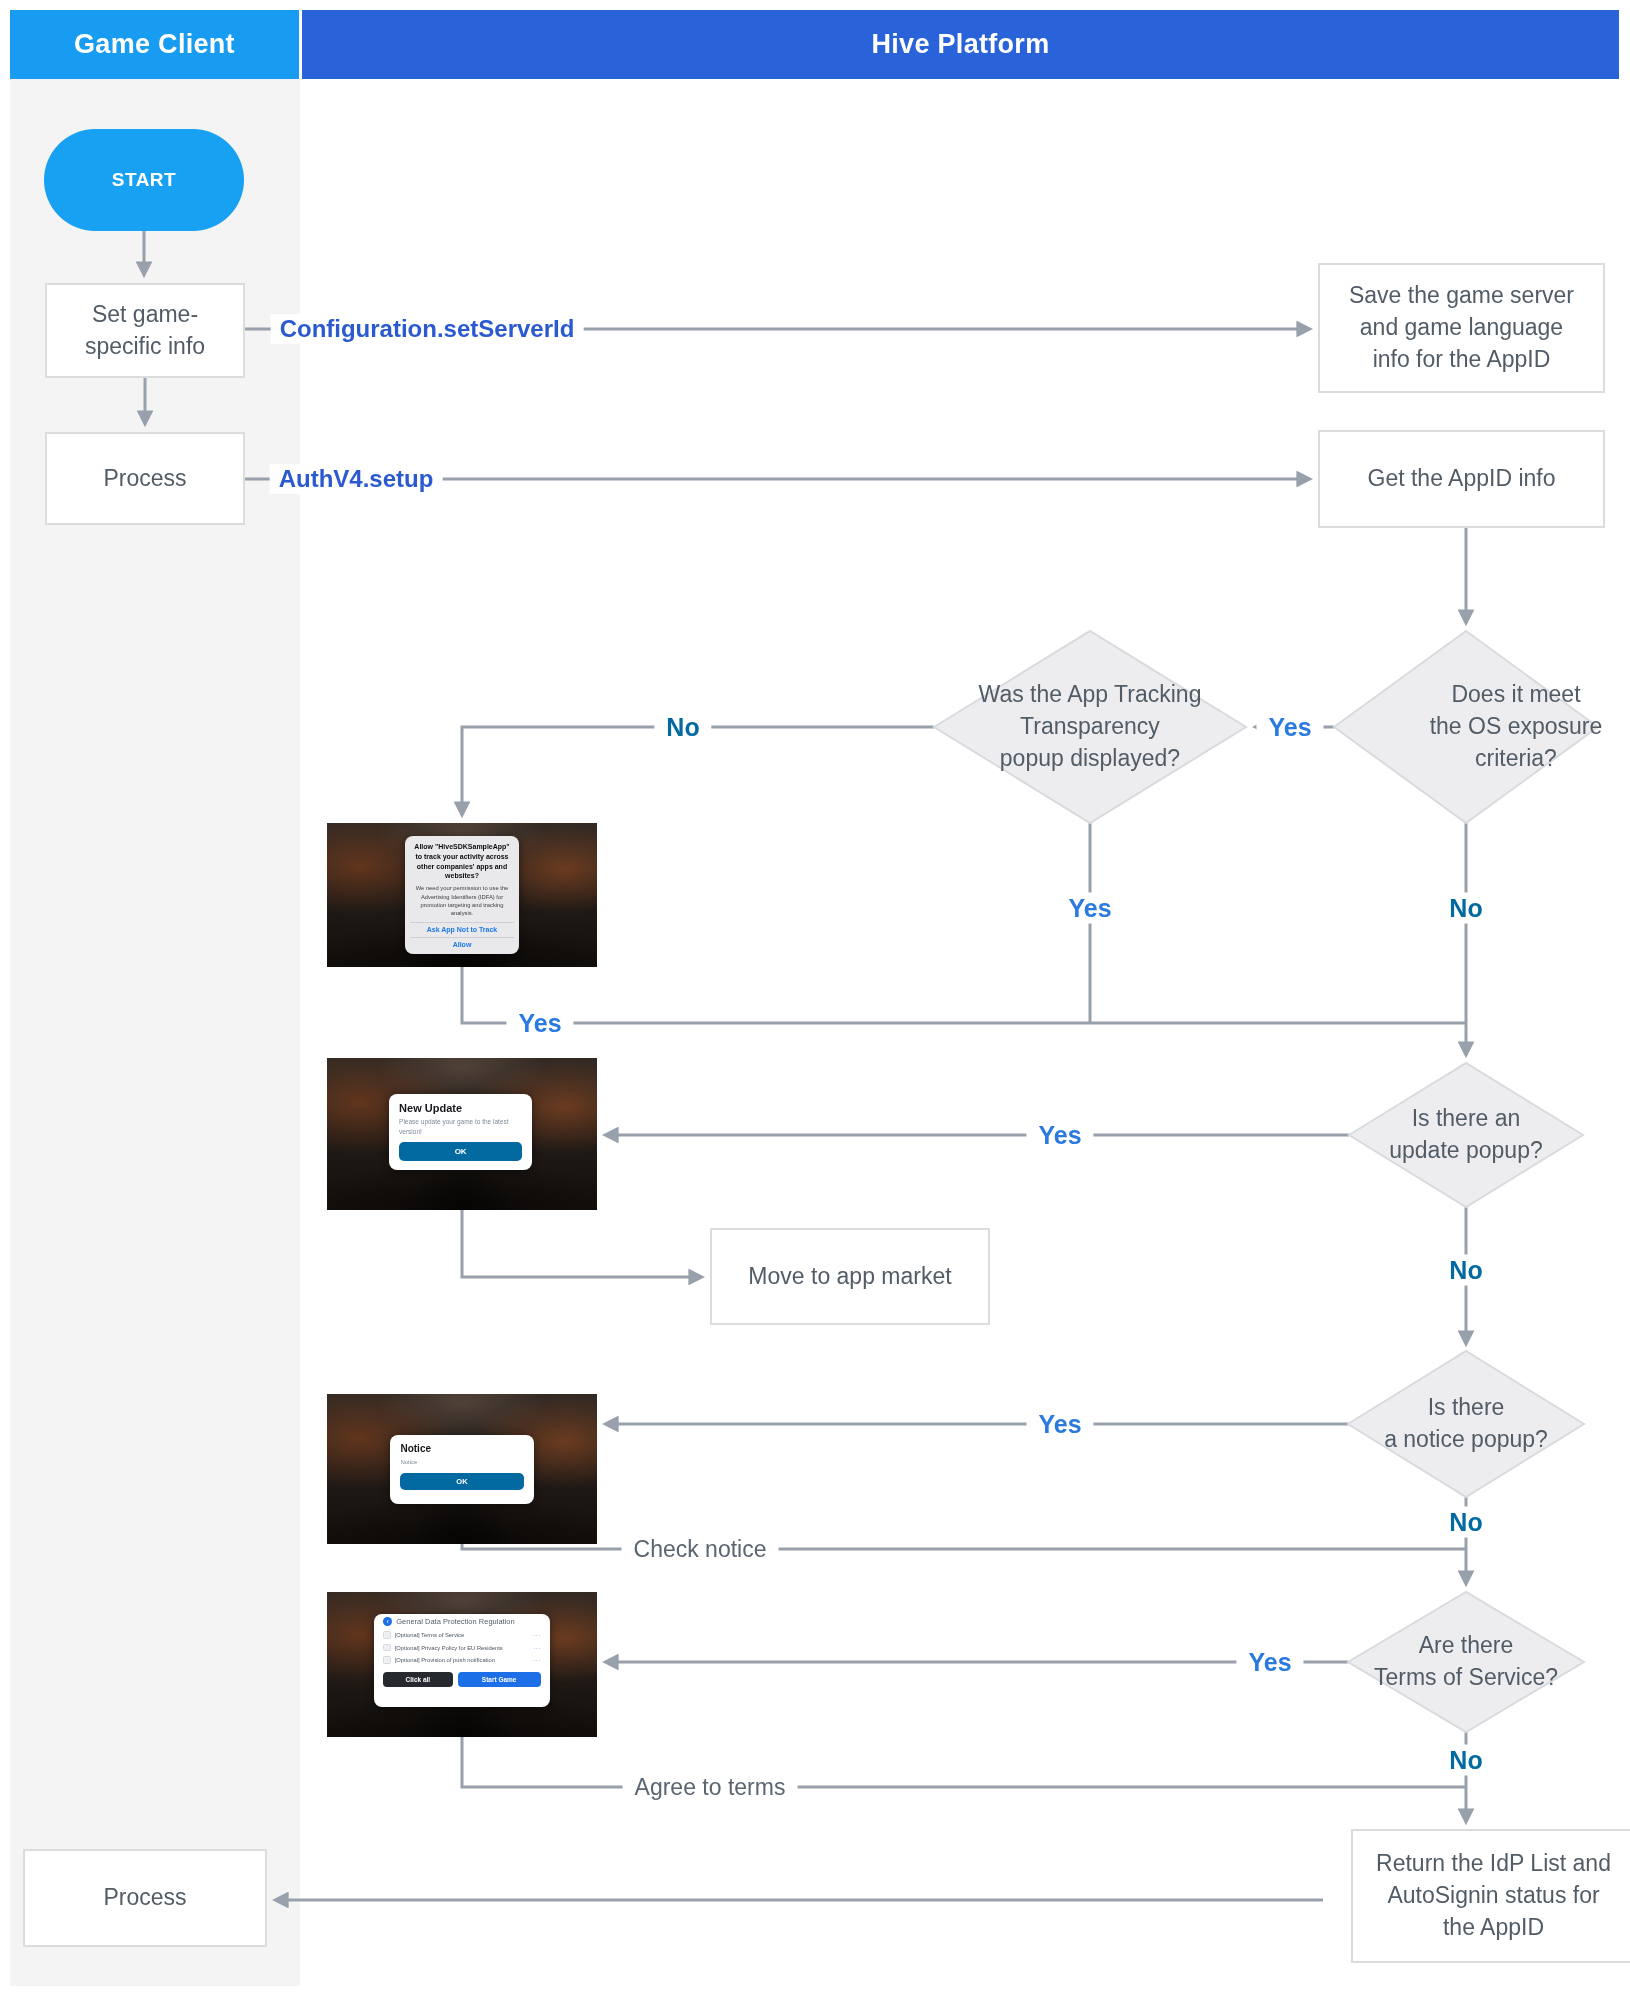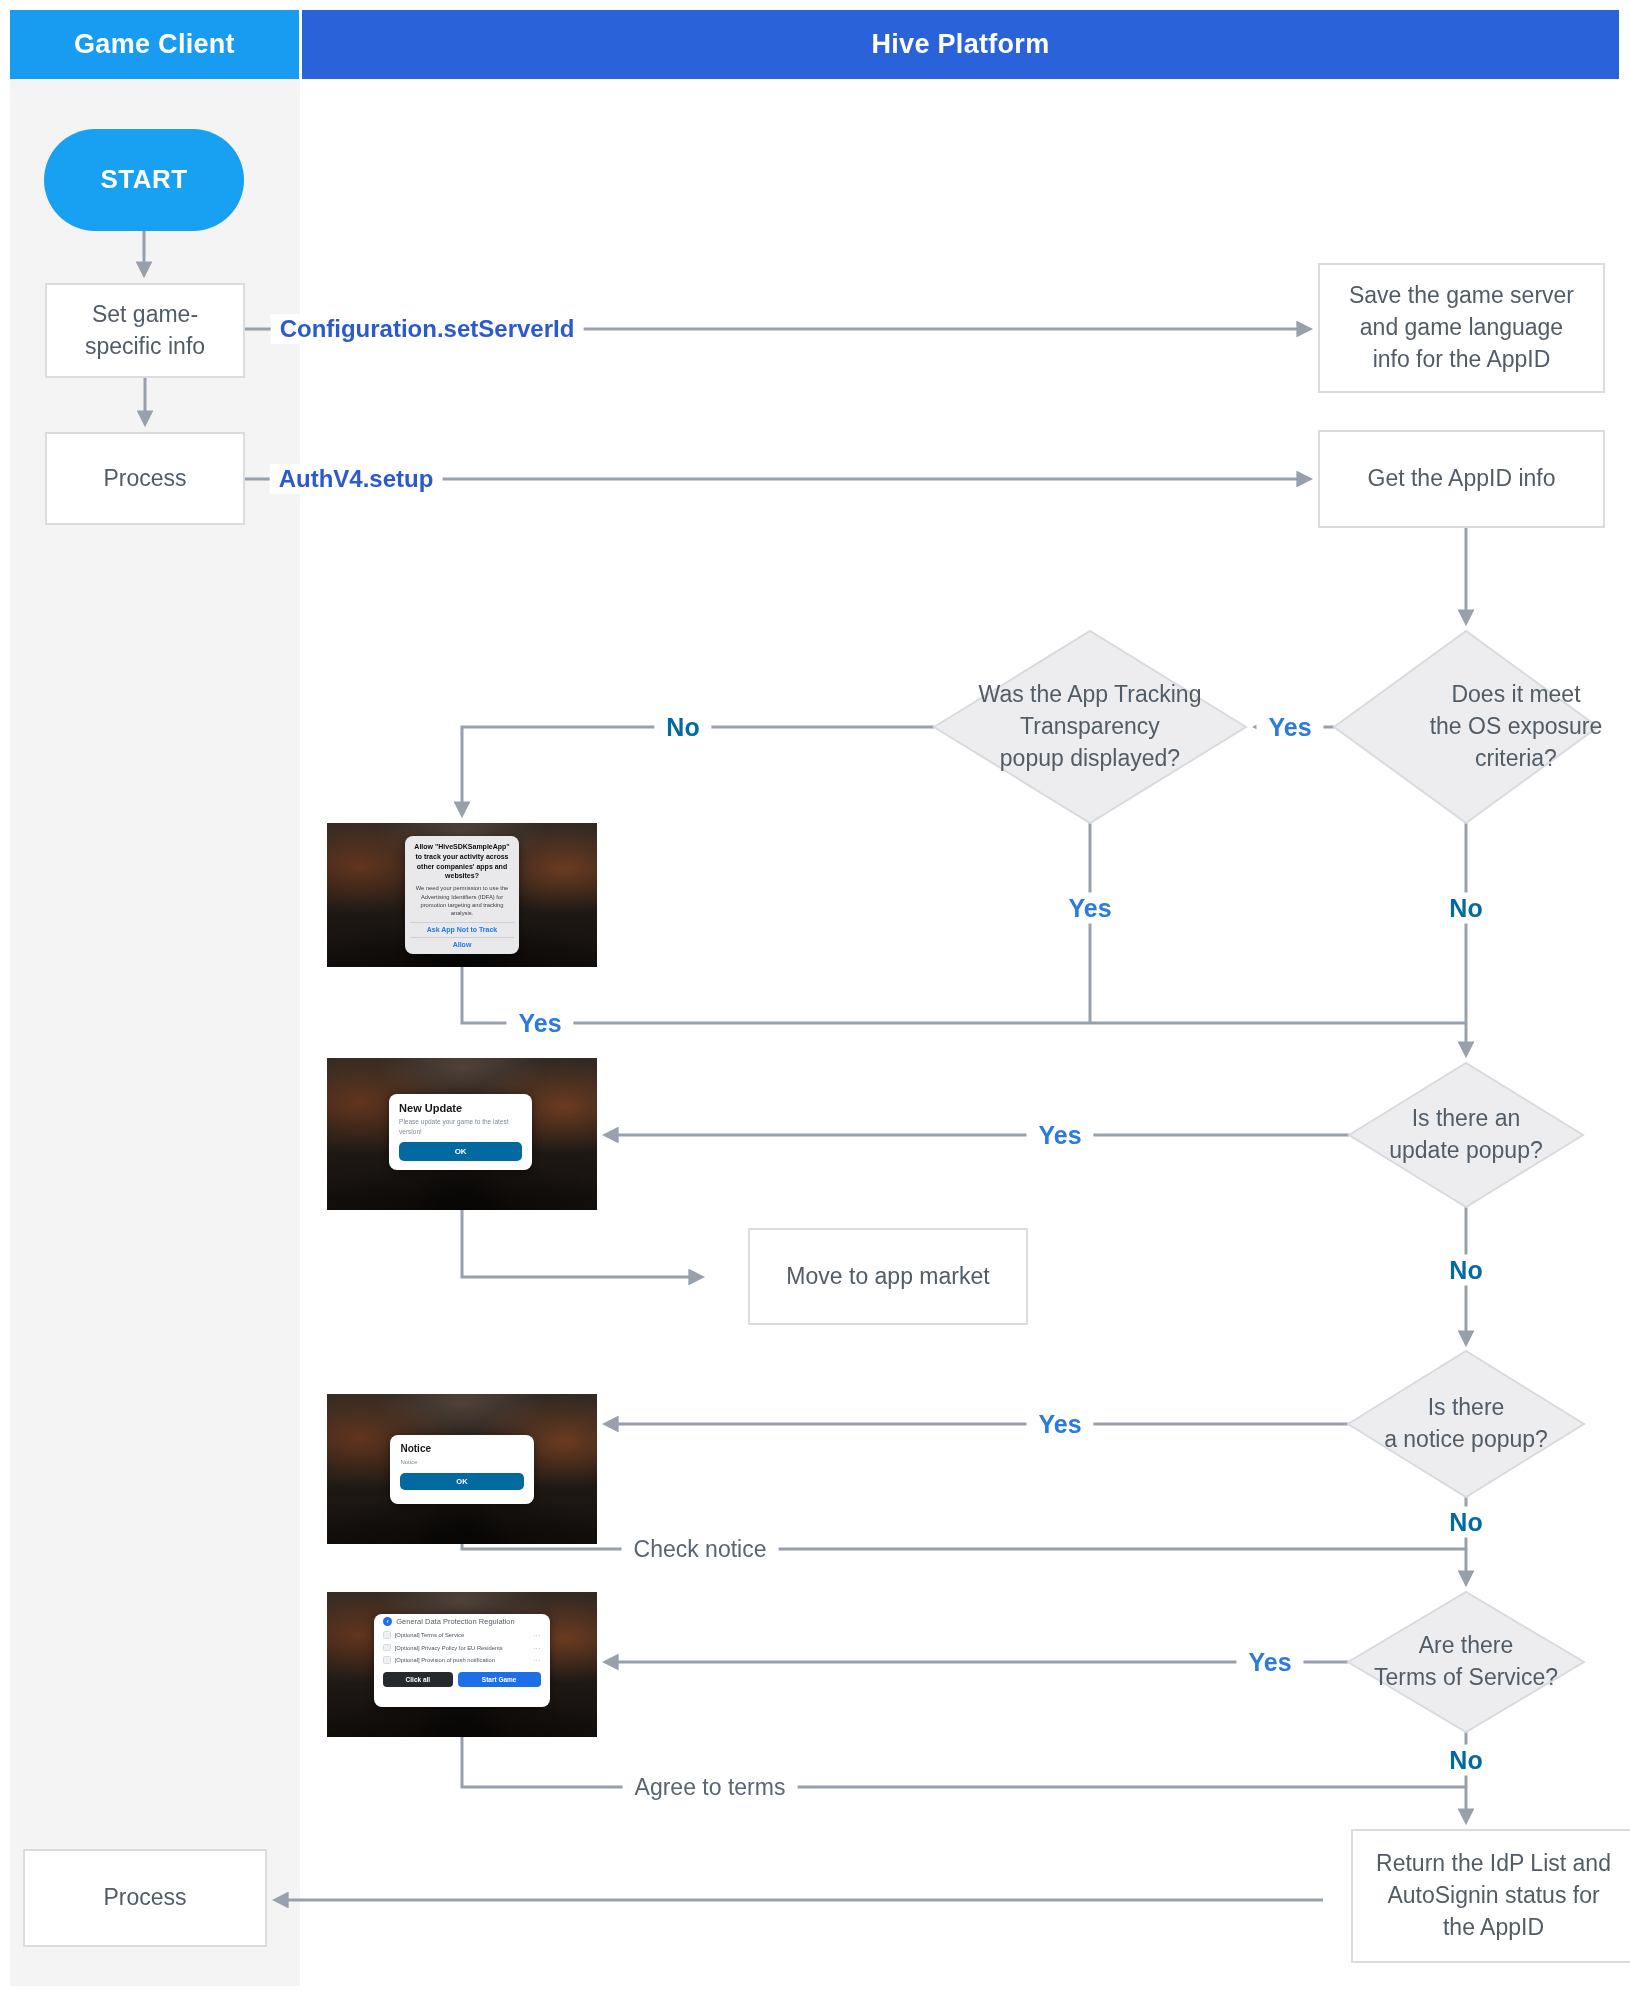--- a/index.html
+++ b/index.html
@@ -15,21 +15,21 @@
 
   
   svg.wires{position:absolute;left:0;top:0;width:1630px;height:2000px;}
   .wire{stroke:#97a0ab;stroke-width:3;fill:none;}
   .diamond{fill:#ededef;stroke:#d8dade;stroke-width:2;}
 
   
   .node{position:absolute;display:flex;align-items:center;justify-content:center;text-align:center;
         color:#525c66;font-size:23px;line-height:1.38;white-space:pre-line;}
   .box{background:#fff;border:2px solid #dadcde;}
-  .pill{background:#18a0f3;border-radius:52px;color:#fff;font-size:26px;font-weight:bold;letter-spacing:.5px;}
+  .pill{background:#18a0f3;border-radius:52px;color:#fff;font-size:19px;font-weight:bold;letter-spacing:.5px;}
   .dtext{background:transparent;}
 
   
   .lbl{position:absolute;transform:translate(-50%,-50%);background:#fff;padding:1px 12px;
        font-size:25px;font-weight:600;white-space:nowrap;}
   .lbl.yes{color:#2b7ae0;}
   .lbl.no{color:#0369a1;}
   .lbl.action{color:#5b6570;font-weight:400;font-size:23px;}
   .lbl.api{color:#2b59d0;font-weight:600;font-size:24px;padding:1px 9px;}
 
@@ -123,21 +123,21 @@
   </svg>
 
   <div class="node pill" style="left:44px;top:129px;width:200px;height:102px;">START</div>
   <div class="node box" style="left:45px;top:283px;width:196px;height:91px;">Set game-
 specific info</div>
   <div class="node box" style="left:45px;top:432px;width:196px;height:89px;">Process</div>
   <div class="node box" style="left:1318px;top:263px;width:283px;height:126px;">Save the game server
 and game language
 info for the AppID</div>
   <div class="node box" style="left:1318px;top:430px;width:283px;height:94px;">Get the AppID info</div>
-  <div class="node box" style="left:710px;top:1228px;width:276px;height:93px;margin-left:38px;">Move to app market</div>
+  <div class="node box" style="left:710px;top:1228px;width:276px;height:93px;">Move to app market</div>
   <div class="node box" style="left:1323px;top:1829px;width:281px;height:130px;margin-left:28px;">Return the IdP List and
 AutoSignin status for
 the AppID</div>
   <div class="node box" style="left:23px;top:1849px;width:240px;height:94px;">Process</div>
 
   <div class="node dtext" style="left:1394px;top:646px;width:244px;height:162px;">Does it meet
 the OS exposure
 criteria?</div>
   <div class="node dtext" style="left:944px;top:646px;width:292px;height:162px;">Was the App Tracking
 Transparency

